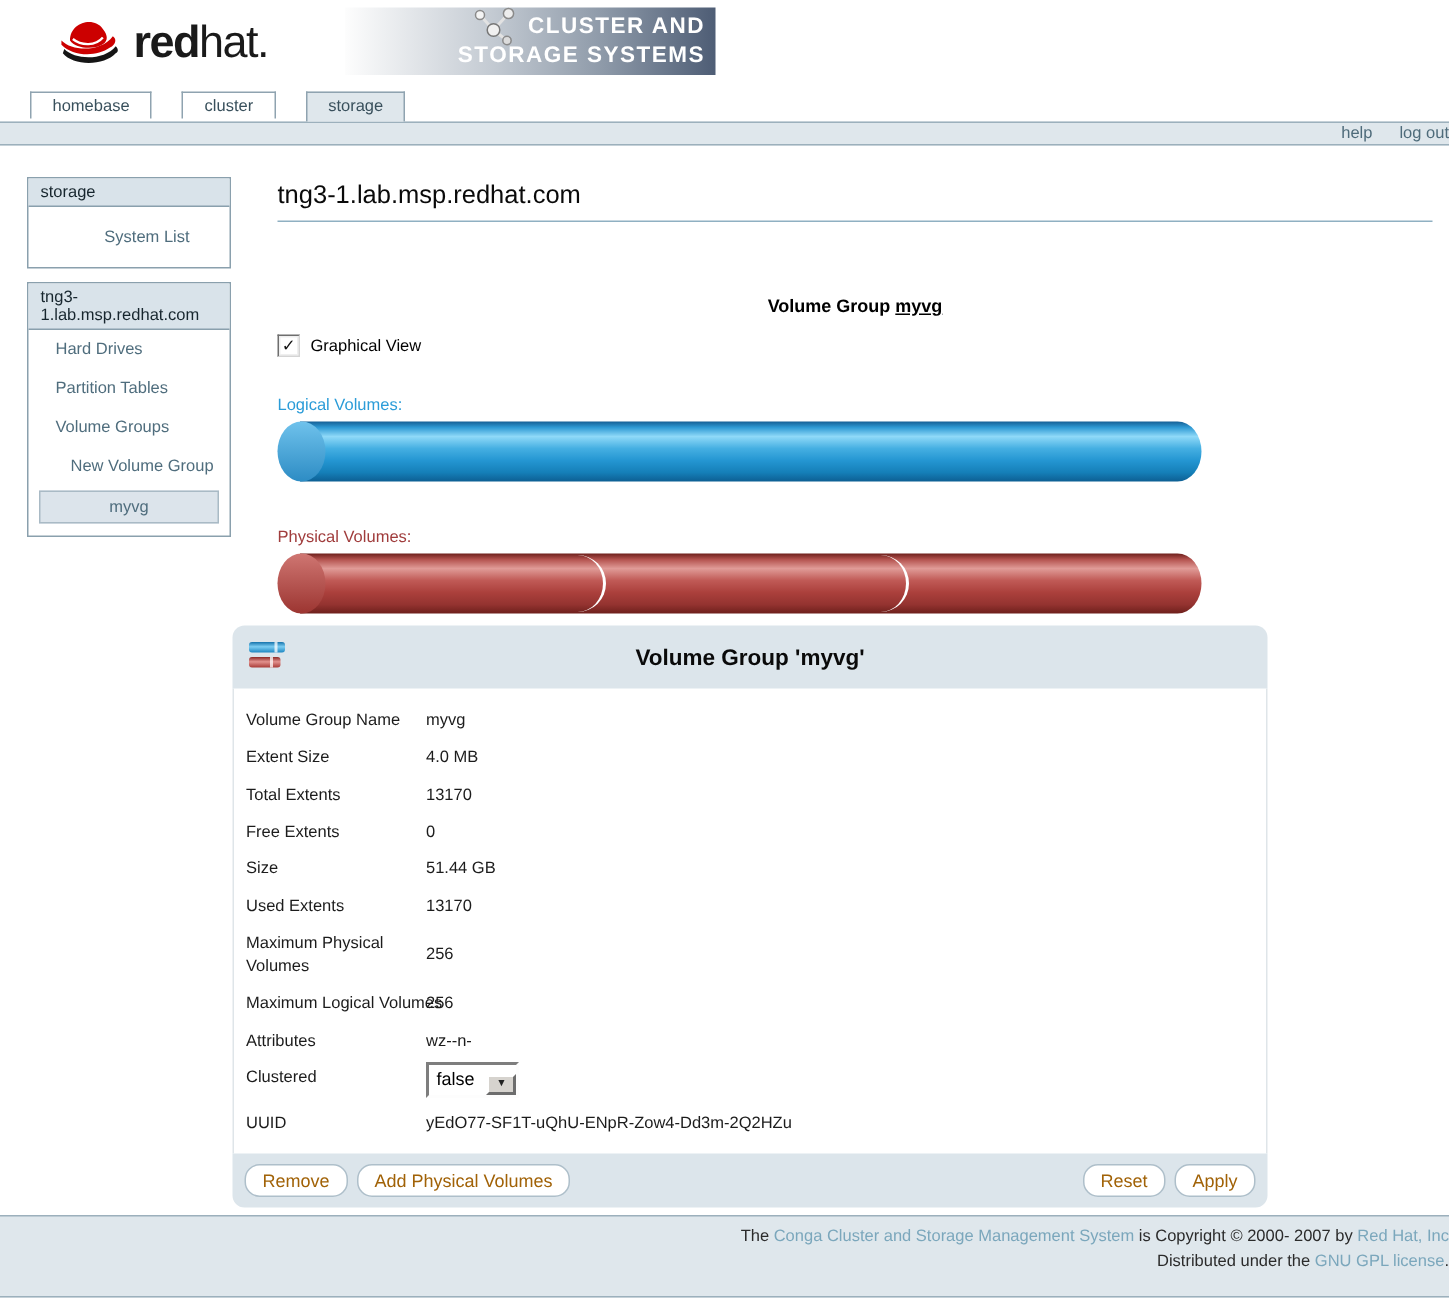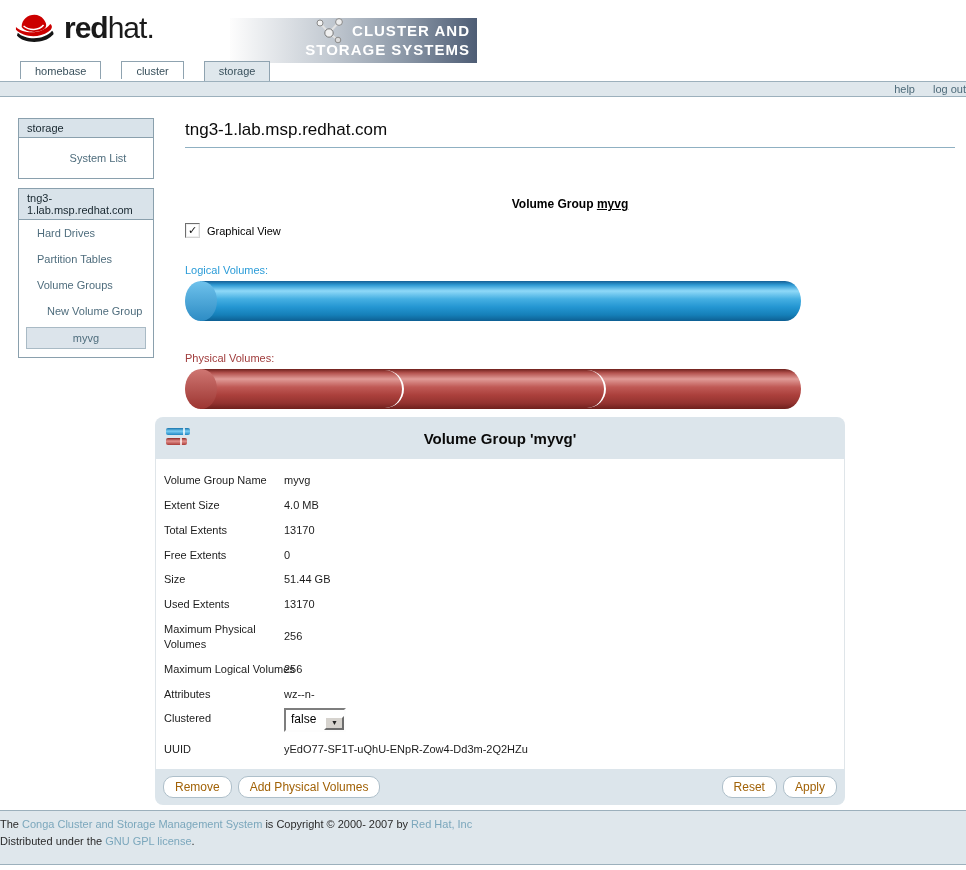--- a/index.html
+++ b/index.html
@@ -1,24 +1,24 @@
 <!DOCTYPE html>
 <html><head>
 <meta charset="utf-8">
 <style>
   html,body{margin:0;padding:0;background:#fff;}
   .page{position:relative;width:966px;height:870px;background:#fff;overflow:hidden;
         font-family:"Liberation Sans","DejaVu Sans",sans-serif;color:#111;}
 
   
   .header{position:absolute;left:0;top:0;width:966px;height:57px;background:#fff;}
-  .logo{position:absolute;left:12px;top:6px;display:flex;align-items:center;}
+  .logo{position:absolute;left:37px;top:6px;display:flex;align-items:center;}
   .logo-text{font-size:30px;letter-spacing:-1px;color:#1a1a1a;margin-left:6px;}
   .logo-text b{font-weight:700;}
-  .banner{position:absolute;left:230px;top:18px;width:247px;height:45px;
+  .banner{position:absolute;left:230px;top:5px;width:247px;height:45px;
           background:linear-gradient(90deg,#fdfdfd 0%,#c3cad2 40%,#8d99a8 70%,#4e5d75 100%);
           color:#fff;font-weight:bold;font-size:15px;letter-spacing:1px;
           display:flex;flex-direction:column;justify-content:center;align-items:flex-end;
           padding-right:7px;box-sizing:border-box;line-height:1.25;}
   .banner .l1{position:relative;}
   .molecule{position:absolute;left:-38px;top:-6px;}
 
   
   .tabrow{position:absolute;left:0;top:61px;width:880px;height:20px;display:flex;
           align-items:flex-start;padding-left:20px;box-sizing:border-box;gap:20px;}
@@ -90,21 +90,21 @@
           display:flex;align-items:center;justify-content:center;font-size:7px;color:#222;}
   .panel-foot{height:36px;background:#dce5eb;border-radius:0 0 8px 8px;display:flex;
               align-items:center;justify-content:space-between;padding:0 8px;box-sizing:border-box;}
   .bgroup{display:flex;gap:6px;}
   .rbtn{background:#fff;border:1px solid #aebfca;border-radius:10px;padding:3px 11px;
         font-size:12px;color:#a16207;font-family:inherit;cursor:pointer;}
 
   
   .footer{position:absolute;left:0;top:810px;width:966px;height:46px;background:#dfe7ec;
           border-top:1px solid #9cb0bc;border-bottom:1px solid #9cb0bc;box-sizing:content-box;
-          text-align:left;font-size:11px;color:#2b2b2b;padding-top:7px;}
+          text-align:right;font-size:11px;color:#2b2b2b;padding-top:7px;}
   .footer .fline{margin-bottom:5px;}
   .footer a{color:#7ba7bc;text-decoration:none;cursor:pointer;}
 </style>
 </head>
 <body>
 
 <div class="page">
 
   <div class="header">
     <div class="logo">

